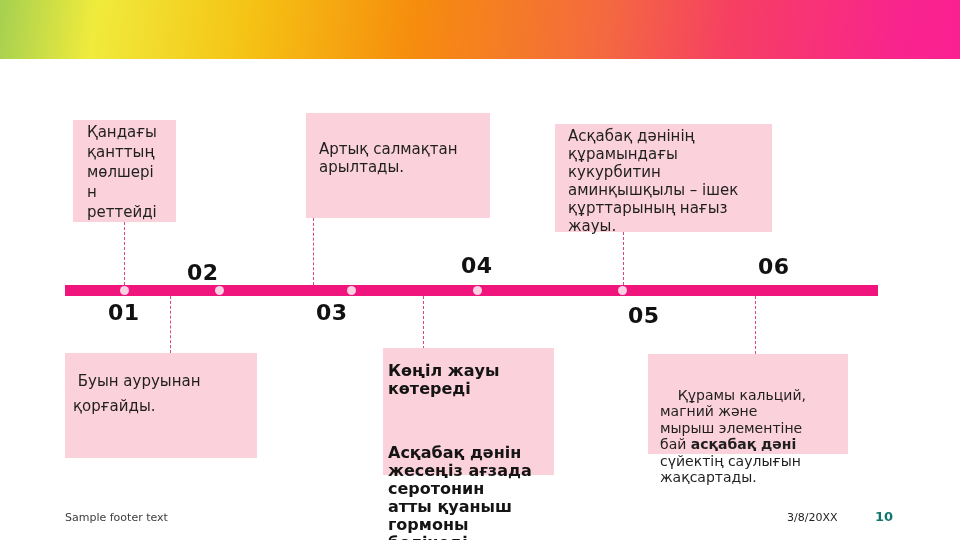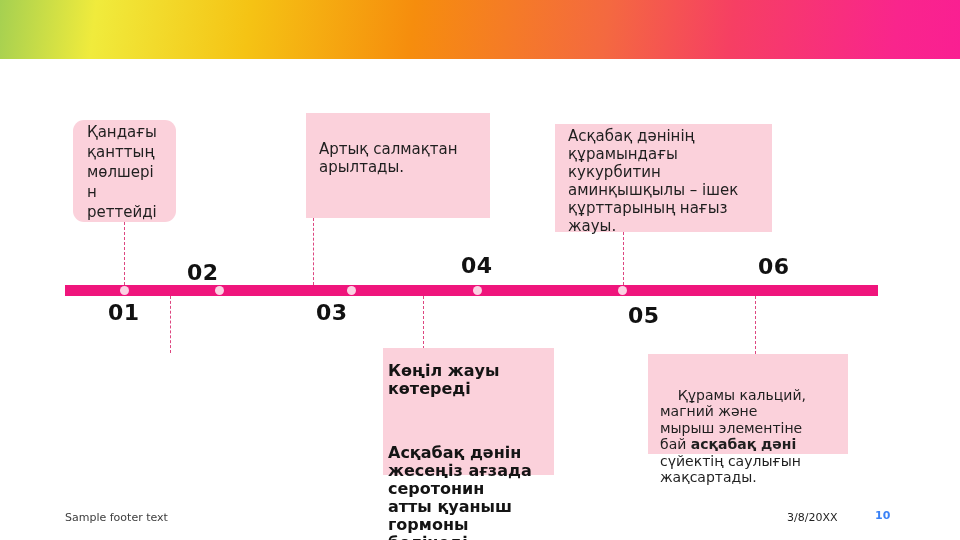--- a/index.html
+++ b/index.html
@@ -11,21 +11,21 @@
   .banner {
     position:absolute; left:0; top:0; width:960px; height:59px;
     background:linear-gradient(97deg,
       #a5d051 0%, #f0eb3c 10%, #f5c314 26%, #f68d0d 43%,
       #f46940 63%, #f63f63 76%, #f9258c 93%, #fa1f92 100%);
   }
   .callout {
     position:absolute; background:#fbd1db; box-sizing:border-box;
     white-space:pre-wrap; font-size:15px; line-height:19px; color:#1f1f1f;
   }
-  #box-blood-sugar { left:73px;  top:120px; width:103px; height:102px; padding:2px 4px 12px 14px; line-height:20px;border-radius:11px; }
+  #box-blood-sugar { left:73px;  top:120px; width:103px; height:102px; padding:2px 4px 12px 14px; line-height:20px; }
   #box-weight      { left:306px; top:113px; width:184px; height:105px; padding:27px 8px 0 13px; line-height:18px; }
   #label-worms     { position:absolute; left:568px; top:86px; width:210px; white-space:pre-wrap;
                      font-size:15px; line-height:18px; color:#1f1f1f; }
   #box-cucurbitin  { left:555px; top:124px; width:217px; height:108px; padding:3px 24px 0 13px; line-height:18px; overflow:visible; }
   #box-joints      { left:65px;  top:353px; width:192px; height:105px; padding:16px 6px 0 8px; line-height:25px; }
   #rect-mood       { position:absolute; left:383px; top:348px; width:171px; height:127px; background:#fbd1db; }
   #text-mood       { position:absolute; left:388px; top:326px; width:180px; font-weight:bold;
                      font-size:16px; line-height:18px; white-space:pre-wrap; color:#141414; }
   #text-mood .mood-body { margin-top:10px; }
   #box-bones       { left:648px; top:354px; width:200px; height:100px; padding:16px 4px 0 12px; font-size:14px; line-height:16.5px; }
@@ -41,21 +41,21 @@
   #num-06 { left:758px; top:254px; }
   .connector { position:absolute; width:0; border-left:1px dashed #dd4680; }
   #conn-1 { left:124px; top:222px; height:63px; }
   #conn-2 { left:170px; top:296px; height:57px; }
   #conn-3 { left:313px; top:218px; height:67px; }
   #conn-4 { left:423px; top:296px; height:53px; }
   #conn-5 { left:623px; top:232px; height:53px; }
   #conn-6 { left:755px; top:296px; height:58px; }
   .footer-text { position:absolute; left:65px;  top:511px; font-size:11px; color:#3d3d3d; }
   .footer-date { position:absolute; left:787px; top:511px; font-size:11px; color:#222; }
-  .footer-page { position:absolute; left:875px; top:509px; font-size:11px; font-weight:bold; color:#3b82f6; }
+  .footer-page { position:absolute; left:875px; top:509px; font-size:13px; font-weight:bold; color:#0f766e; }
 </style>
 </head>
 <body>
 
 <div class="slide">
 
   <div class="banner"></div>
 
   <div class="connector" id="conn-1"></div>
   <div class="connector" id="conn-2"></div>
@@ -89,20 +89,22 @@
     <span class="dot" style="left:553px"></span>
   </div>
 
   <div class="num" id="num-01">01</div>
   <div class="num" id="num-02">02</div>
   <div class="num" id="num-03">03</div>
   <div class="num" id="num-04">04</div>
   <div class="num" id="num-05">05</div>
   <div class="num" id="num-06">06</div>
 
+  <div class="callout" id="box-joints"> Буын ауруынан
+қорғайды.</div>
 
   <div id="rect-mood"></div>
   <div id="text-mood">
     <div class="mood-title">Көңіл жауы
 көтереді</div>
     <div class="mood-body">Асқабақ дәнін
 жесеңіз ағзада
 серотонин
 атты қуаныш
 гормоны

